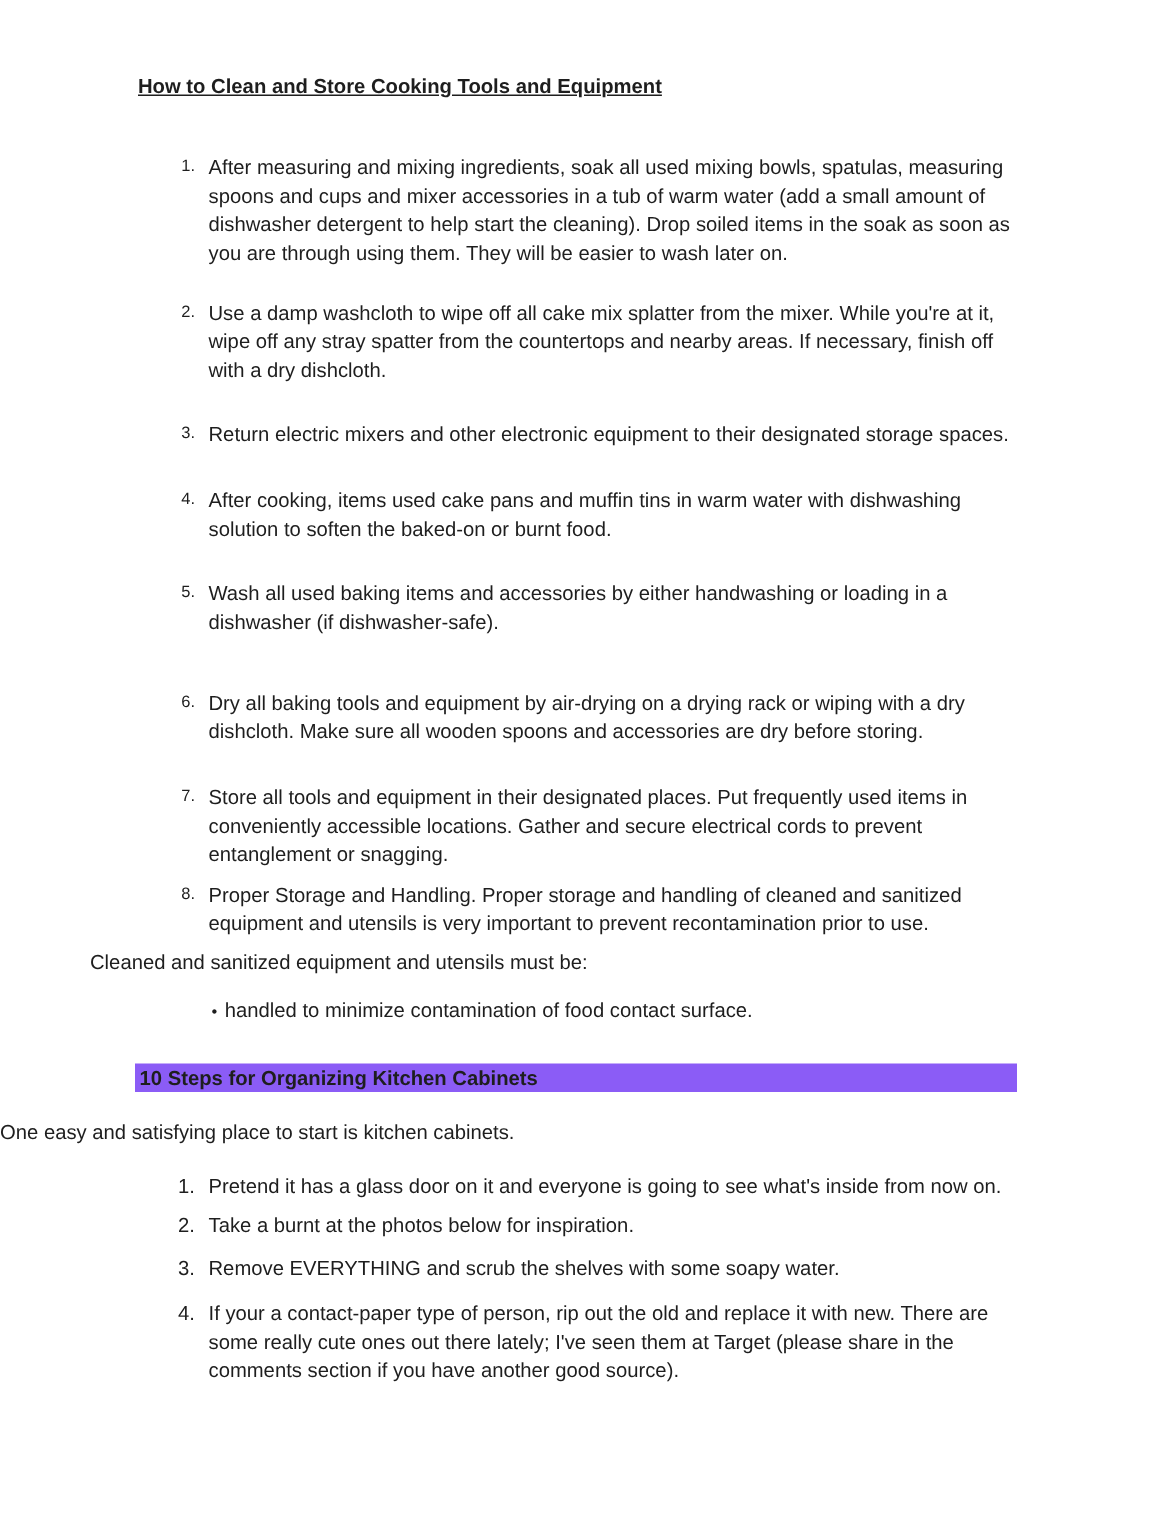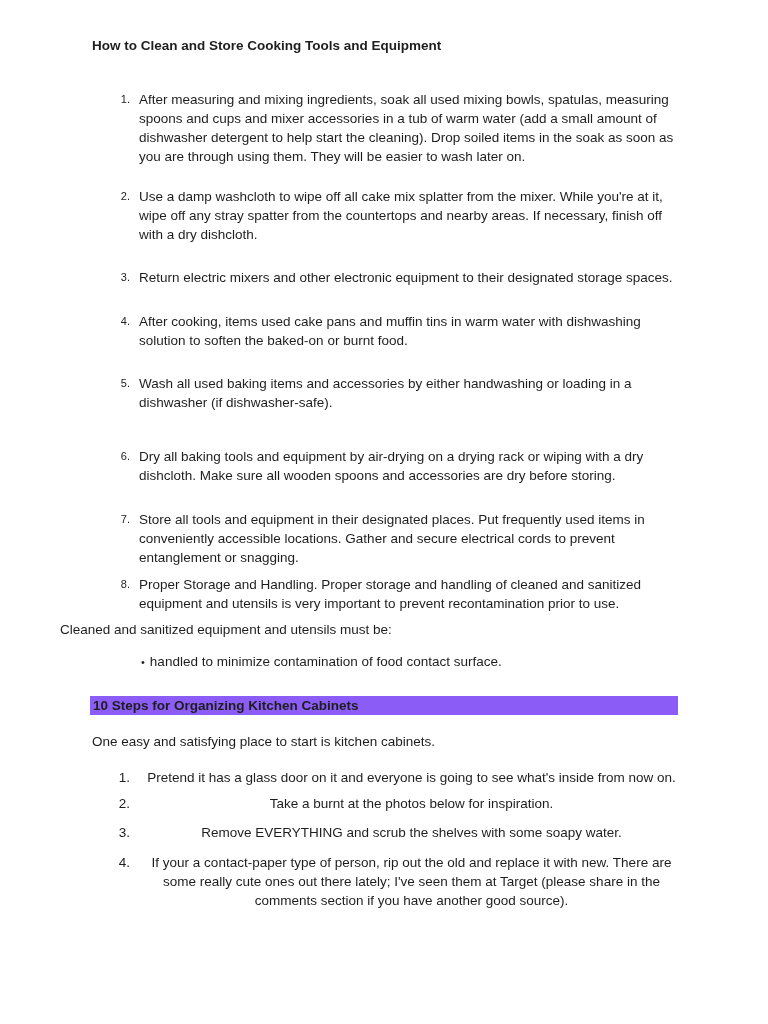--- a/index.html
+++ b/index.html
@@ -9,36 +9,37 @@
     height: 1024px;
     background: #ffffff;
     font-family: "Liberation Sans", sans-serif;
     font-size: 13.5px;
     line-height: 19px;
     color: #1e1e1e;
     overflow: hidden;
   }
   .doc-title {
     font-weight: bold;
-    margin: 36px 0 0 92px;
+    margin: 48px 0 0 92px;
+    text-decoration: underline;
   }
   .olist { margin-top: 35px; }
   .li-row { display: flex; padding-left: 92px; }
   .li-row .num {
     flex: none;
     width: 38px;
     text-align: right;
   }
   .list1 .num { font-size: 11px; }
   .list2 .num { font-size: 13.5px; }
   .li-row .txt {
     margin-left: 9px;
     width: 542px;
   }
-  .list2 .txt { width: 545px; text-align: center; }
+  .list2 .txt { width: 545px; }
   .note-par {
     margin: 0 0 13px 60px;
     width: 540px;
   }
   .bullet-row {
     margin-left: 141px;
     width: 545px;
   }
   .bullet-row .bullet-char {
     font-size: 11px;
@@ -48,21 +49,20 @@
     margin-left: 90px;
     width: 585px;
     height: 19px;
     line-height: 19px;
     background: #8b5cf6;
     font-weight: bold;
     padding-left: 3px;
     margin-bottom: 17px;
   }
   .intro-par {
-    margin-left: 92px;
     margin-bottom: 17px;
     width: 600px;
   }
 </style>
 </head>
 <body>
 
 <div class="page">
 
   <div class="doc-title">How to Clean and Store Cooking Tools and Equipment</div>

